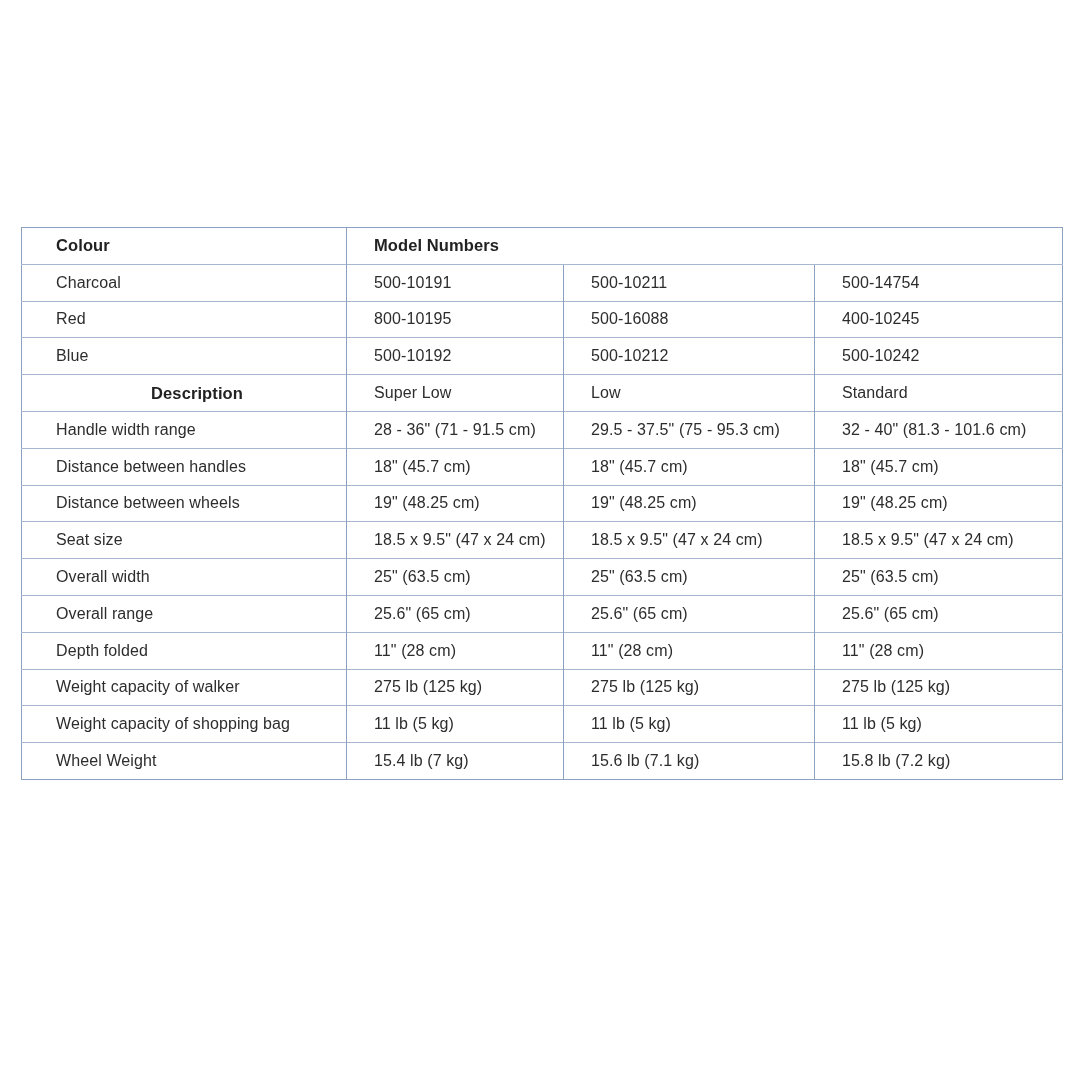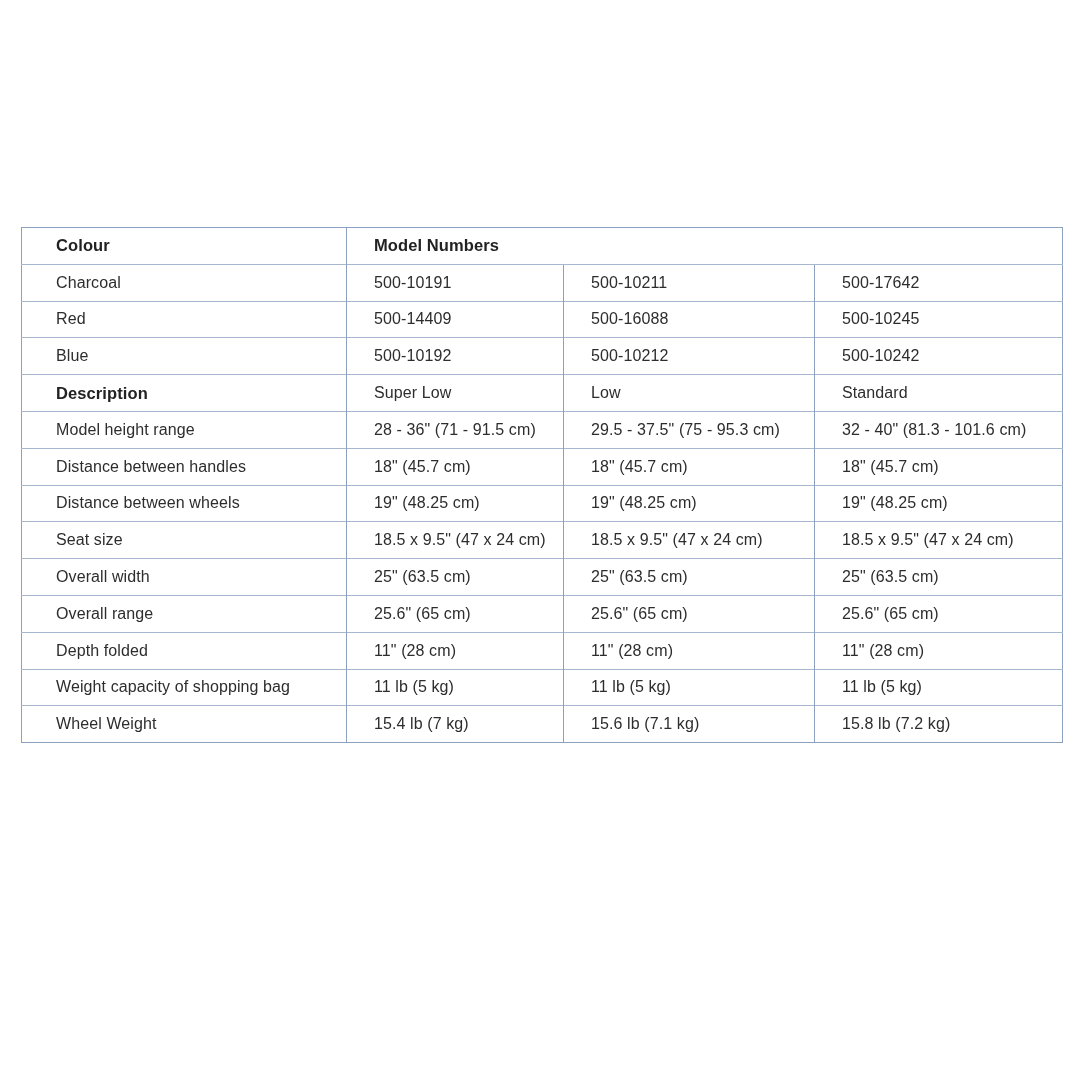--- a/index.html
+++ b/index.html
@@ -42,20 +42,21 @@
   }
   table.spec-table th {
     font-weight: 700;
     font-size: 16.5px;
     color: #222222;
   }
   table.spec-table td.bold {
     font-weight: 700;
     font-size: 16.5px;
     color: #222222;
+    text-align: center;
   }
   
   table.spec-table td:first-child,
   table.spec-table th:first-child {
     padding-left: 34px;
   }
   
   table.spec-table td + td,
   table.spec-table th + th {
     border-left: 1px solid #8ca1c0;
@@ -80,42 +81,42 @@
       </colgroup>
       <tbody>
         <tr>
           <th>Colour</th>
           <th colspan="3">Model Numbers</th>
         </tr>
         <tr>
           <td>Charcoal</td>
           <td>500-10191</td>
           <td>500-10211</td>
-          <td>500-17642</td>
+          <td>500-14754</td>
         </tr>
         <tr>
           <td>Red</td>
-          <td>500-14409</td>
+          <td>800-10195</td>
           <td>500-16088</td>
-          <td>500-10245</td>
+          <td>400-10245</td>
         </tr>
         <tr>
           <td>Blue</td>
           <td>500-10192</td>
           <td>500-10212</td>
           <td>500-10242</td>
         </tr>
         <tr>
           <td class="bold">Description</td>
           <td>Super Low</td>
           <td>Low</td>
           <td>Standard</td>
         </tr>
         <tr>
-          <td>Model height range</td>
+          <td>Handle width range</td>
           <td>28 - 36" (71 - 91.5 cm)</td>
           <td>29.5 - 37.5" (75 - 95.3 cm)</td>
           <td>32 - 40" (81.3 - 101.6 cm)</td>
         </tr>
         <tr>
           <td>Distance between handles</td>
           <td>18" (45.7 cm)</td>
           <td>18" (45.7 cm)</td>
           <td>18" (45.7 cm)</td>
         </tr>
@@ -143,20 +144,26 @@
           <td>25.6" (65 cm)</td>
           <td>25.6" (65 cm)</td>
         </tr>
         <tr>
           <td>Depth folded</td>
           <td>11" (28 cm)</td>
           <td>11" (28 cm)</td>
           <td>11" (28 cm)</td>
         </tr>
         <tr>
+          <td>Weight capacity of walker</td>
+          <td>275 lb (125 kg)</td>
+          <td>275 lb (125 kg)</td>
+          <td>275 lb (125 kg)</td>
+        </tr>
+        <tr>
           <td>Weight capacity of shopping bag</td>
           <td>11 lb (5 kg)</td>
           <td>11 lb (5 kg)</td>
           <td>11 lb (5 kg)</td>
         </tr>
         <tr>
           <td>Wheel Weight</td>
           <td>15.4 lb (7 kg)</td>
           <td>15.6 lb (7.1 kg)</td>
           <td>15.8 lb (7.2 kg)</td>

